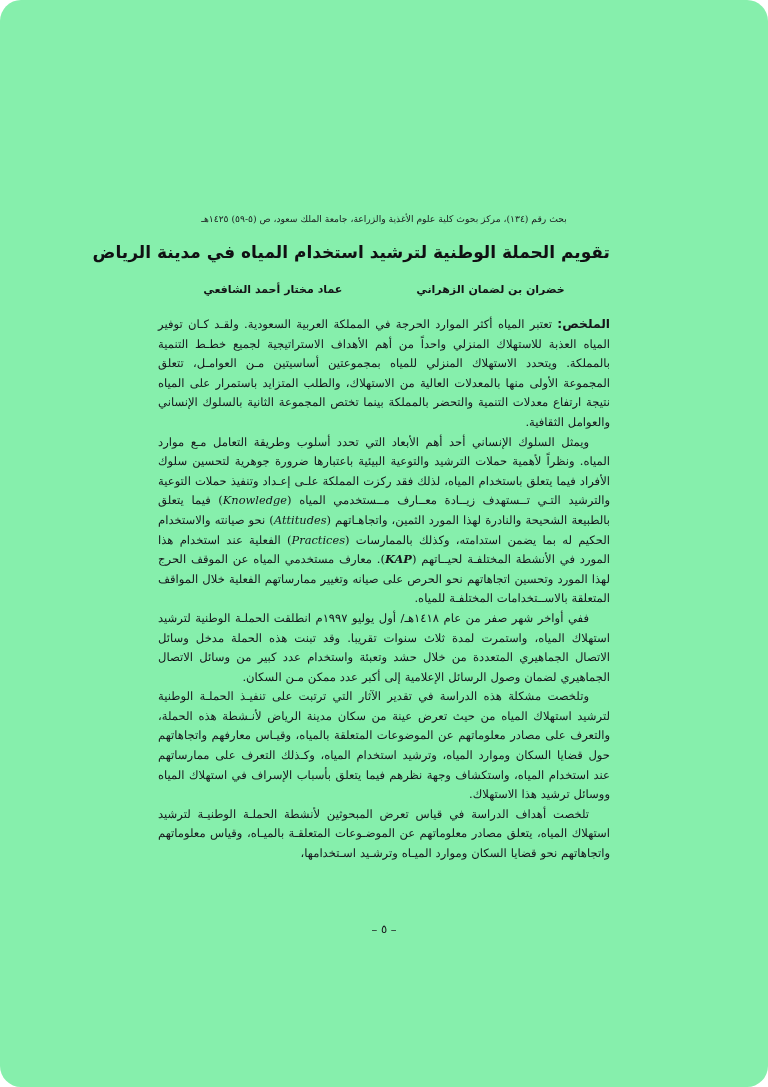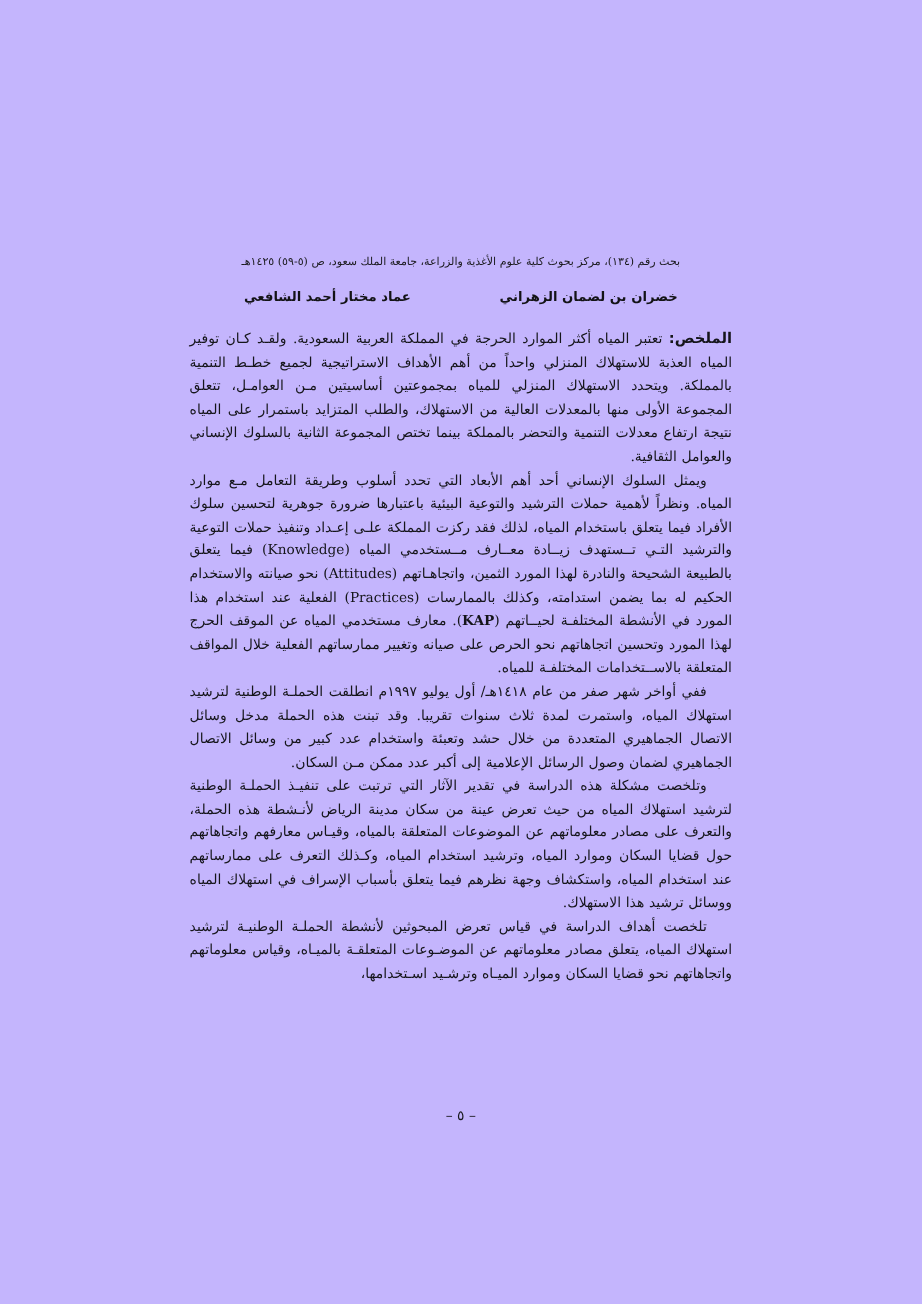--- a/index.html
+++ b/index.html
@@ -14,21 +14,22 @@
     position: relative;
     overflow: hidden;
     font-family: "DejaVu Sans", "Liberation Sans", sans-serif;
     color: #16161a;
     -webkit-font-smoothing: antialiased;
   }
 
   .page {
     position: absolute;
     inset: 0;
-    background: #c4b5fd;
+    background: #86efac;
+    border-radius: 21px;
   }
 
   .content {
     position: absolute;
     left: 158px;
     right: 158px;
     top: 212px;
     width: 452px;
   }
 
@@ -93,20 +94,21 @@
   .para.no-indent { text-indent: 0; }
 
   .abstract-label {
     font-family: "DejaVu Sans", "Liberation Sans", sans-serif;
     font-weight: bold;
     font-size: 12.3px;
   }
 
   .latin-term {
     font-family: "DejaVu Serif", "Liberation Serif", serif;
+    font-style: italic;
     font-size: 11.4px;
     direction: ltr;
     unicode-bidi: isolate;
     margin-top: 27px;
   }
   .latin-term.bold { font-weight: bold; }
 
   
   .page-number {
     position: absolute;
@@ -123,20 +125,21 @@
 </style>
 </head>
 <body>
 
 <div class="page">
 
   <div class="content">
 
     <div class="journal-header">بحث رقم (١٣٤)، مركز بحوث كلية علوم الأغذية والزراعة، جامعة الملك سعود، ص (٥-٥٩) ١٤٢٥هـ</div>
 
+    <h1 class="paper-title">تقويم الحملة الوطنية لترشيد استخدام المياه في مدينة الرياض</h1>
 
     <div class="authors">
       <span class="author-name">خضران بن لضمان الزهراني</span>
       <span class="author-name">عماد مختار أحمد الشافعي</span>
     </div>
 
     <div class="body-text">
 
       <p class="para no-indent"><span class="abstract-label">الملخص:</span><span> تعتبر المياه أكثر الموارد الحرجة في المملكة العربية السعودية. ولقـد كـان توفير المياه العذبة للاستهلاك المنزلي واحداً من أهم الأهداف الاستراتيجية لجميع خطـط التنمية بالمملكة. ويتحدد الاستهلاك المنزلي للمياه بمجموعتين أساسيتين مـن العوامـل، تتعلق المجموعة الأولى منها بالمعدلات العالية من الاستهلاك، والطلب المتزايد باستمرار على المياه نتيجة ارتفاع معدلات التنمية والتحضر بالمملكة بينما تختص المجموعة الثانية بالسلوك الإنساني والعوامل الثقافية.</span></p>
 

